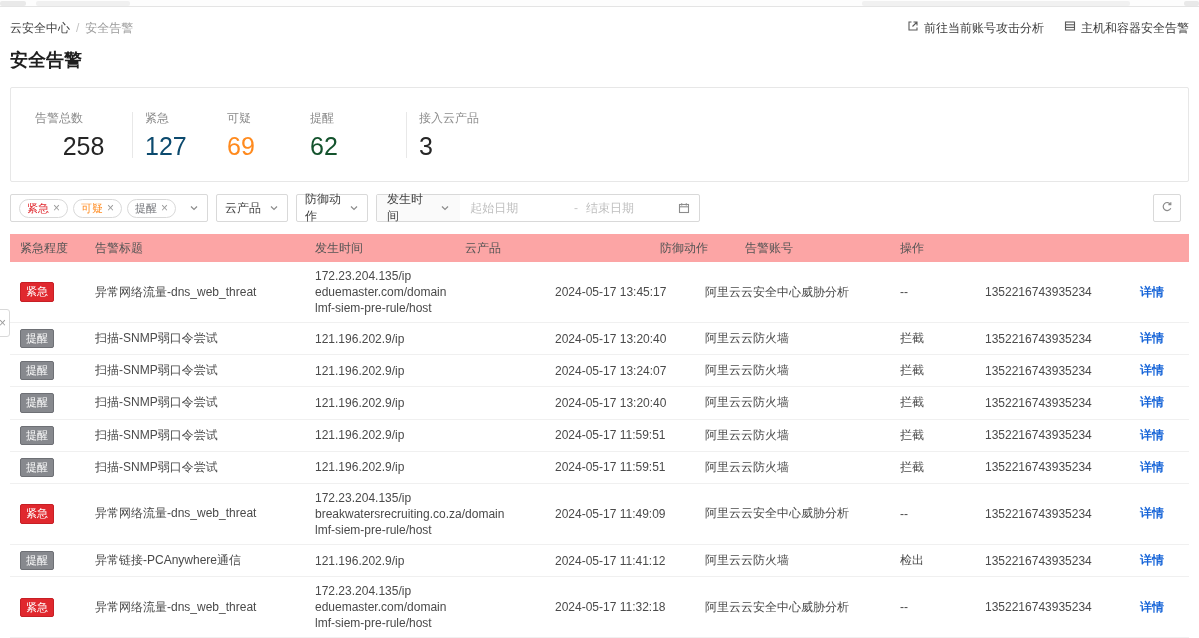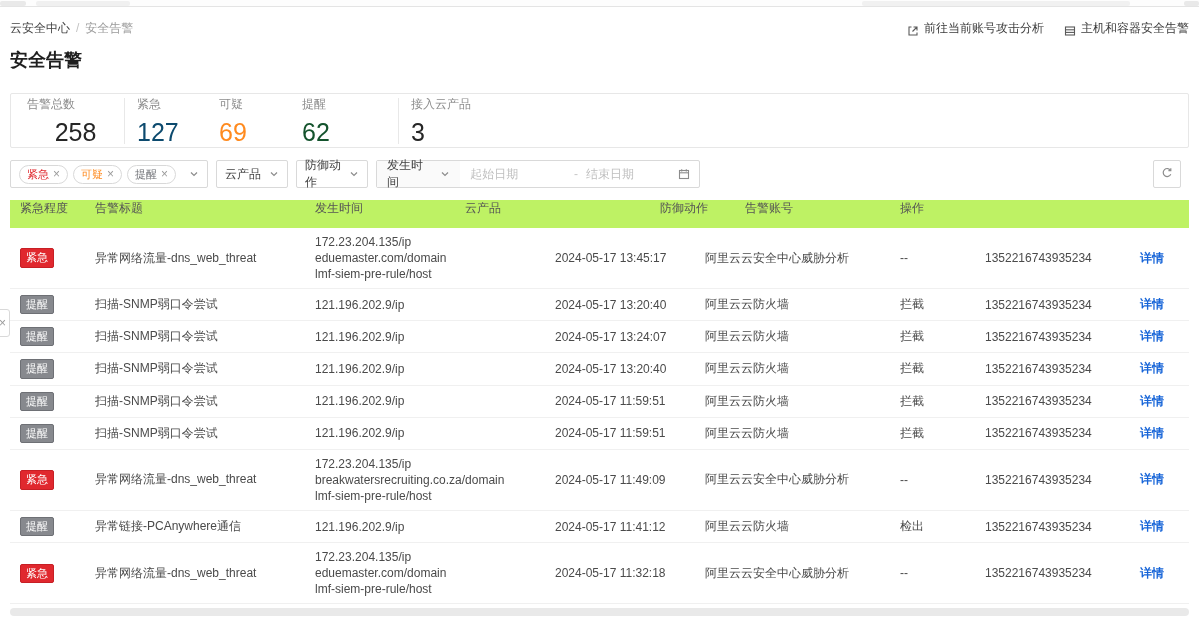--- a/index.html
+++ b/index.html
@@ -8,28 +8,28 @@
   .chrome-remnant { height:7px; background:#fdfdfd; border-bottom:1px solid #e4e4e4; position:relative; }
   .chrome-remnant .blk { position:absolute; top:1px; height:5px; background:#e9e9e9; border-radius:2px; }
   .page { position:relative; padding:0 10px; }
 
   
   .breadcrumb-row { display:flex; align-items:center; margin-top:13px; font-size:12px; height:16px; }
   .crumb-root { color:#424242; cursor:pointer; }
   .crumb-sep { color:#c4c4c4; margin:0 6px; }
   .crumb-cur { color:#9b9b9b; }
   .top-links { margin-left:auto; display:flex; align-items:center; gap:20px; }
-  .top-link { display:flex; align-items:flex-end; gap:5px; color:#3b3b3b; cursor:pointer; }
+  .top-link { display:flex; align-items:flex-start; gap:5px; color:#3b3b3b; cursor:pointer; }
   .top-link svg { display:block; }
 
   .page-title { margin-top:12px; font-size:18px; font-weight:bold; color:#1f1f1f; }
 
   
-  .stats-card { margin-top:21px; height:55px; border:1px solid #e7e7e7; border-radius:2px;
-    display:flex; align-items:center; padding:0 16px; background:#fff; }
+  .stats-card { margin-top:15px; height:95px; border:1px solid #e7e7e7; border-radius:2px;
+    display:flex; align-items:center; padding:0 24px; background:#fff; }
   .stat { display:flex; flex-direction:column; justify-content:center; }
   .stat .s-label { font-size:12px; color:#8c8c8c; margin-bottom:7px; }
   .stat .s-value { font-size:25px; font-weight:500; color:#262626; line-height:1; }
   .stat-w1 { width:97px; } .stat-w2 { width:82px; } .stat-w3 { width:83px; } .stat-w4 { width:96px; }
   .stat-div { width:1px; height:46px; background:#e8e8e8; margin-right:12px; }
 
   
   .filter-row { margin-top:12px; display:flex; align-items:center; height:28px; }
   .fbox { height:28px; border:1px solid #d9d9d9; border-radius:2px; background:#fff;
     display:flex; align-items:center; font-size:12px; color:#424242; cursor:pointer; }
@@ -44,21 +44,21 @@
     background:#fafafa; cursor:pointer; }
   .date-ph { color:#bfbfbf; font-size:12px; }
   .date-start { margin-left:10px; width:108px; }
   .date-sep { color:#c9c9c9; margin-right:8px; }
   .date-end { width:96px; }
   .cal-icon { margin-left:auto; margin-right:9px; display:flex; }
   .refresh-btn { margin-left:auto; margin-right:8px; width:28px; justify-content:center; }
 
   
   .alert-table { margin-top:12px; font-size:12px; }
-  .thead { display:flex; align-items:flex-start; height:28px; background:#bef264; color:#555; }
+  .thead { display:flex; align-items:center; height:28px; background:#fca5a5; color:#555; }
   .tr { display:flex; align-items:center; border-bottom:1px solid #f0f0f0; min-height:30px; padding:6px 0; }
   .td,.th { padding-left:10px; flex-shrink:0; }
   .c1 { width:75px; } .c2 { width:220px; } .c3 { width:240px; } .c4 { width:150px; }
   .c5 { width:195px; } .c6 { width:85px; } .c7 { width:155px; } .c8 { flex:1; }
   .td { color:#4a4a4a; }
   .badge { display:inline-block; font-size:11px; color:#fff; border-radius:2px; padding:2px 5px; line-height:1.2; }
   .badge.critical { background:#e0282e; border:1px solid #c71f25; }
   .badge.notice { background:#87898e; border:1px solid #6e7075; }
   .assets div { line-height:16px; }
   .detail-link { color:#1765d8; font-weight:bold; cursor:pointer; text-decoration:none; }

